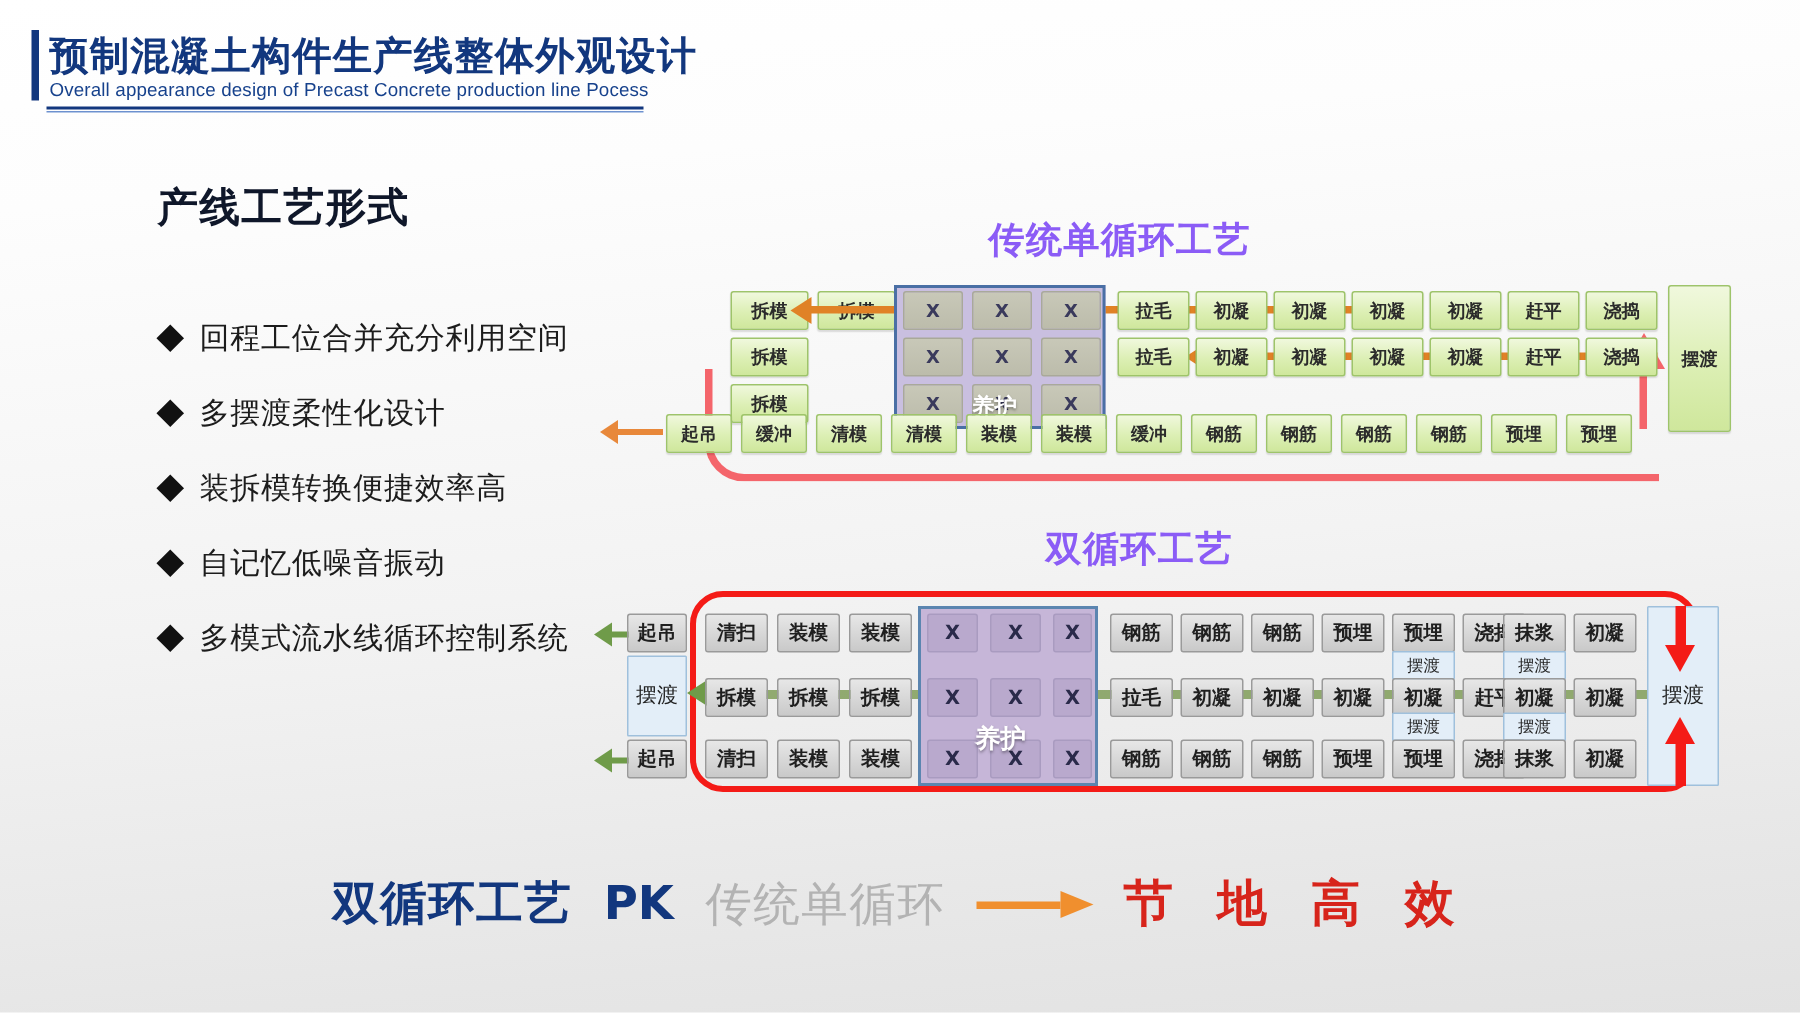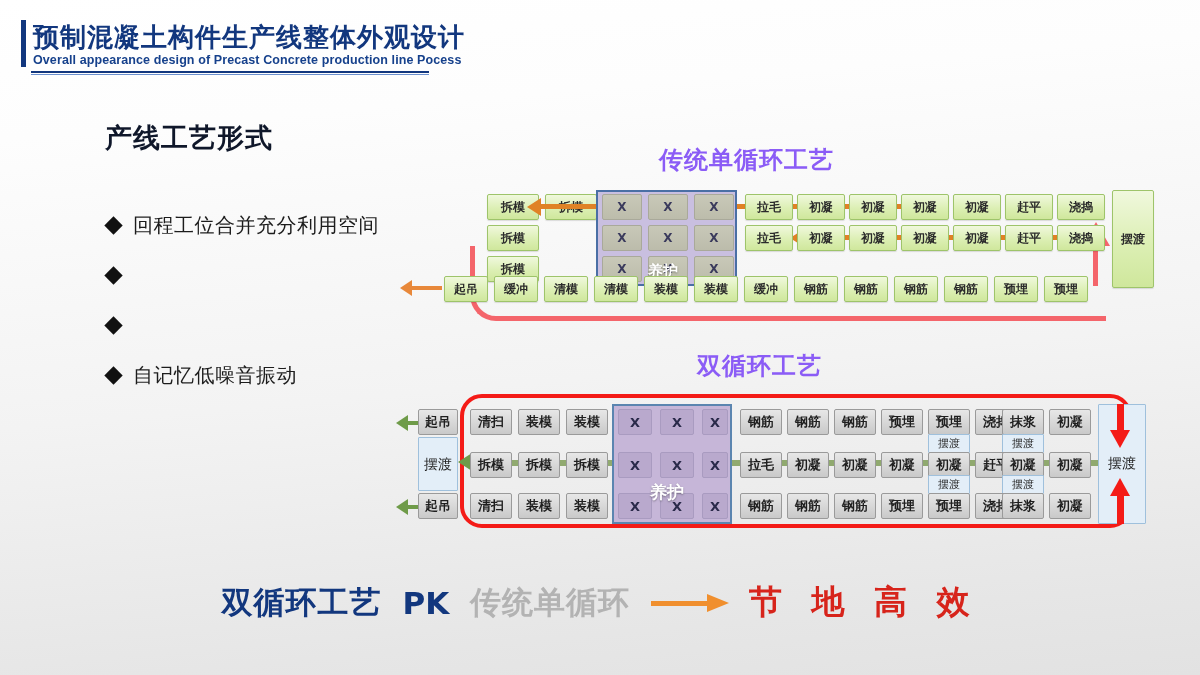--- a/index.html
+++ b/index.html
@@ -7,21 +7,21 @@
     width:1200px;height:675px;overflow:hidden;position:relative;
     font-family:"Liberation Sans","DejaVu Sans",sans-serif;
     background:linear-gradient(175deg,#ffffff 0%,#fdfdfd 18%,#f3f3f3 55%,#e6e6e6 88%,#e2e2e2 100%);
   }
 
   
   #header{position:absolute;left:0;top:0;width:1200px;height:85px;}
   #header-accent{position:absolute;left:21px;top:20px;width:5px;height:47px;background:#12377e;}
   #header-cn{position:absolute;left:33px;top:20px;font-size:26px;font-weight:bold;color:#12377e;letter-spacing:1px;
     font-family:"DejaVu Sans","Liberation Sans",sans-serif;white-space:nowrap;}
-  #header-en{position:absolute;left:33px;top:53px;font-size:12.5px;font-weight:bold;color:#16418c;
+  #header-en{position:absolute;left:33px;top:53px;font-size:12.5px;font-weight:normal;color:#16418c;
     letter-spacing:.1px;white-space:nowrap;font-family:"Liberation Sans",sans-serif;}
   #header-rule1{position:absolute;left:31px;top:71px;width:398px;height:2px;background:#12377e;}
   #header-rule2{position:absolute;left:31px;top:74px;width:398px;height:1px;background:#6d91cf;}
 
   
   #section-title{position:absolute;left:105px;top:120px;font-size:27px;font-weight:bold;color:#0f172a;
     font-family:"DejaVu Sans","Liberation Sans",sans-serif;letter-spacing:1px;}
   #bullets{position:absolute;left:107px;top:200px;width:330px;}
   .bullet{display:flex;align-items:center;height:50px;}
   .bullet .dia{width:13px;height:13px;background:#111;transform:rotate(45deg);margin-right:13px;flex:none;}
@@ -83,21 +83,21 @@
 
   
   #red-rect{position:absolute;left:460px;top:394px;width:672px;height:134px;
     border:4px solid #f41b17;border-radius:22px;box-sizing:border-box;}
 
   
   #banner{position:absolute;left:0;top:580px;width:1200px;text-align:center;}
   #banner span{font-family:"DejaVu Sans","Liberation Sans",sans-serif;vertical-align:middle;}
   .bn-blue{font-size:31px;font-weight:bold;color:#12377e;letter-spacing:1px;}
   .bn-pk{font-size:31px;font-weight:bold;color:#12377e;}
-  .bn-grey{font-size:31px;font-weight:bold;color:#b3b3b3;letter-spacing:1px;margin-top:16px;}
+  .bn-grey{font-size:31px;font-weight:normal;color:#b3b3b3;letter-spacing:1px;margin-top:16px;}
   .bn-red{font-size:33px;font-weight:bold;color:#d7241b;letter-spacing:9px;}
   #bn-arrow{display:inline-block;width:78px;height:18px;position:relative;vertical-align:middle;margin:0 16px;}
   #bn-arrow .sh{position:absolute;left:0;top:7px;width:56px;height:5px;background:#f08f2e;}
   #bn-arrow .hd{position:absolute;right:0;top:0;width:0;height:0;border-top:9px solid transparent;
     border-bottom:9px solid transparent;border-left:22px solid #f08f2e;}
 </style>
 </head>
 <body>
 
 <div id="header">
@@ -110,27 +110,33 @@
 
 <div id="section-title">产线工艺形式</div>
 
 <div id="bullets">
   <div class="bullet">
     <span class="dia"></span>
     <span class="btxt">回程工位合并充分利用空间</span>
   </div>
   <div class="bullet">
     <span class="dia"></span>
-  </div>
-  <div class="bullet">
-    <span class="dia"></span>
+    <span class="btxt">多摆渡柔性化设计</span>
+  </div>
+  <div class="bullet">
+    <span class="dia"></span>
+    <span class="btxt">装拆模转换便捷效率高</span>
   </div>
   <div class="bullet">
     <span class="dia"></span>
     <span class="btxt">自记忆低噪音振动</span>
+  </div>
+  <div class="bullet">
+    <span class="dia"></span>
+    <span class="btxt">多模式流水线循环控制系统</span>
   </div>
 </div>
 
 <div class="side-arrow orange" style="left:400px;top:280px;">
   <div class="shaft"></div>
     <div class="head"></div>
 </div>
 <div class="side-arrow green" style="left:396px;top:415px;">
   <div class="shaft"></div>
     <div class="head"></div>

